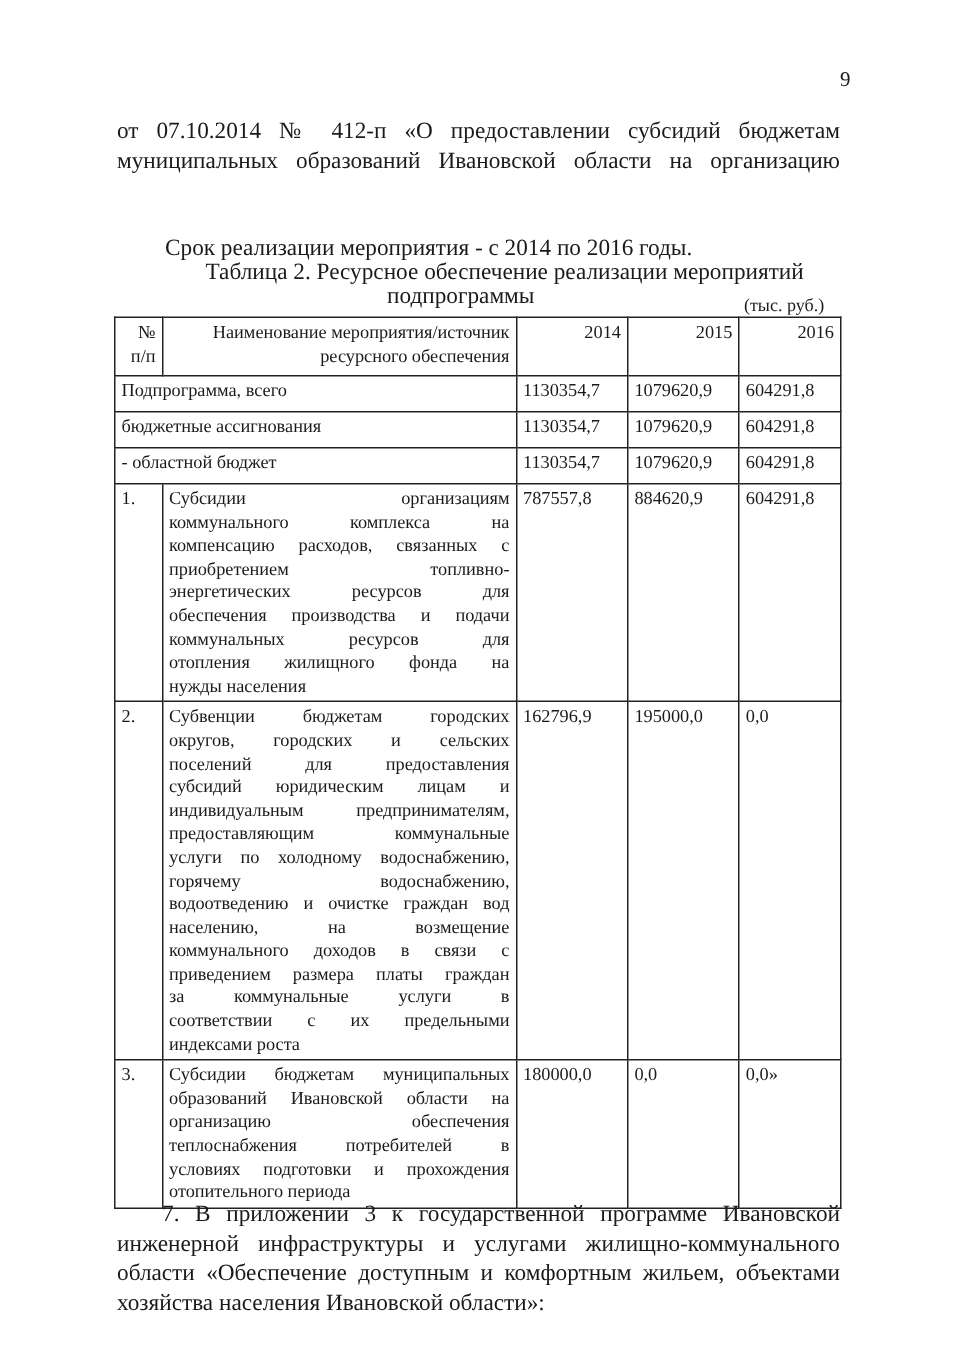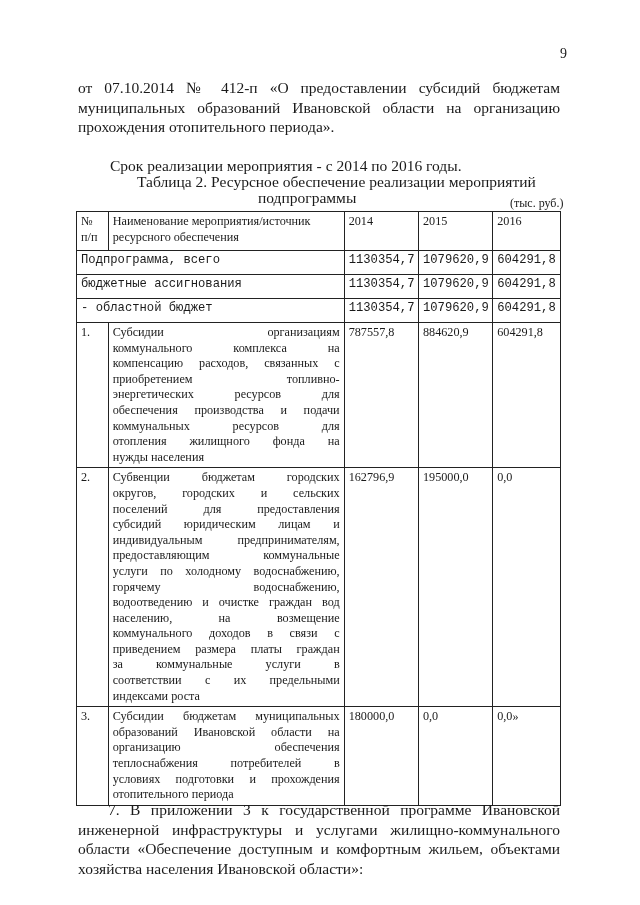--- a/index.html
+++ b/index.html
@@ -3,44 +3,43 @@
   <meta charset="utf-8">
   <style>
     html, body { margin:0; padding:0; background:#ffffff; }
     body { width:640px; height:905px; position:relative; overflow:hidden;
            font-family:"Liberation Serif", "DejaVu Serif", serif; color:#1a1a1a; }
     .page-num { position:absolute; left:560px; top:46px; font-size:14px; }
     .para { position:absolute; left:78px; width:482px; font-size:15.5px; line-height:19.5px; text-align:justify; }
     .para .line { display:block; text-align:justify; text-align-last:justify; height:19.5px; white-space:nowrap; }
     .para .line.last { text-align-last:left; }
     .centered { position:absolute; font-size:15.5px; line-height:19.5px; white-space:nowrap; }
-    .units { position:absolute; left:510px; top:196px; font-size:12px; }
+    .units { position:absolute; left:496px; top:196px; font-size:12px; }
     table.res { position:absolute; left:76px; top:211px; width:485px; border-collapse:collapse;
                 font-size:12.2px; line-height:15.6px; table-layout:fixed; }
     table.res td { border:1px solid #222; vertical-align:top; padding:2px 4px; }
     .c-no { width:29px; }
     .c-name { width:216px; }
     .c-y { width:68px; }
     .c-y3 { width:62px; text-align:center; }
     .name-text { text-align:justify; }
     .name-text .ln { display:block; text-align:justify; text-align-last:justify; white-space:nowrap; height:15.6px; }
     .name-text .ln.last { text-align-last:left; }
-    .hdr td { text-align:left; }
-    .sumrow td { height:19px;font-family:Liberation Mono, monospace; }
+    .hdr td { text-align:right; }
+    .sumrow td { height:19px; }
     .sumrow .label { text-align:left; }
   </style>
 </head>
 <body>
 
 <div class="page-num">9</div>
 
 <div class="para" style="top:78px;">
   <span class="line">от 07.10.2014 № 412-п «О предоставлении субсидий бюджетам</span>
   <span class="line">муниципальных образований Ивановской области на организацию</span>
-  <span class="line last">прохождения отопительного периода».</span>
 </div>
 
 <div class="centered" style="left:110px; top:156px;">Срок реализации мероприятия - с 2014 по 2016 годы.</div>
 <div class="centered" style="left:137px; top:172px;">Таблица 2. Ресурсное обеспечение реализации мероприятий</div>
 <div class="centered" style="left:258px; top:188px;">подпрограммы</div>
 <div class="units">(тыс. руб.)</div>
 
 <table class="res">
   <colgroup>
     <col class="c-no">

